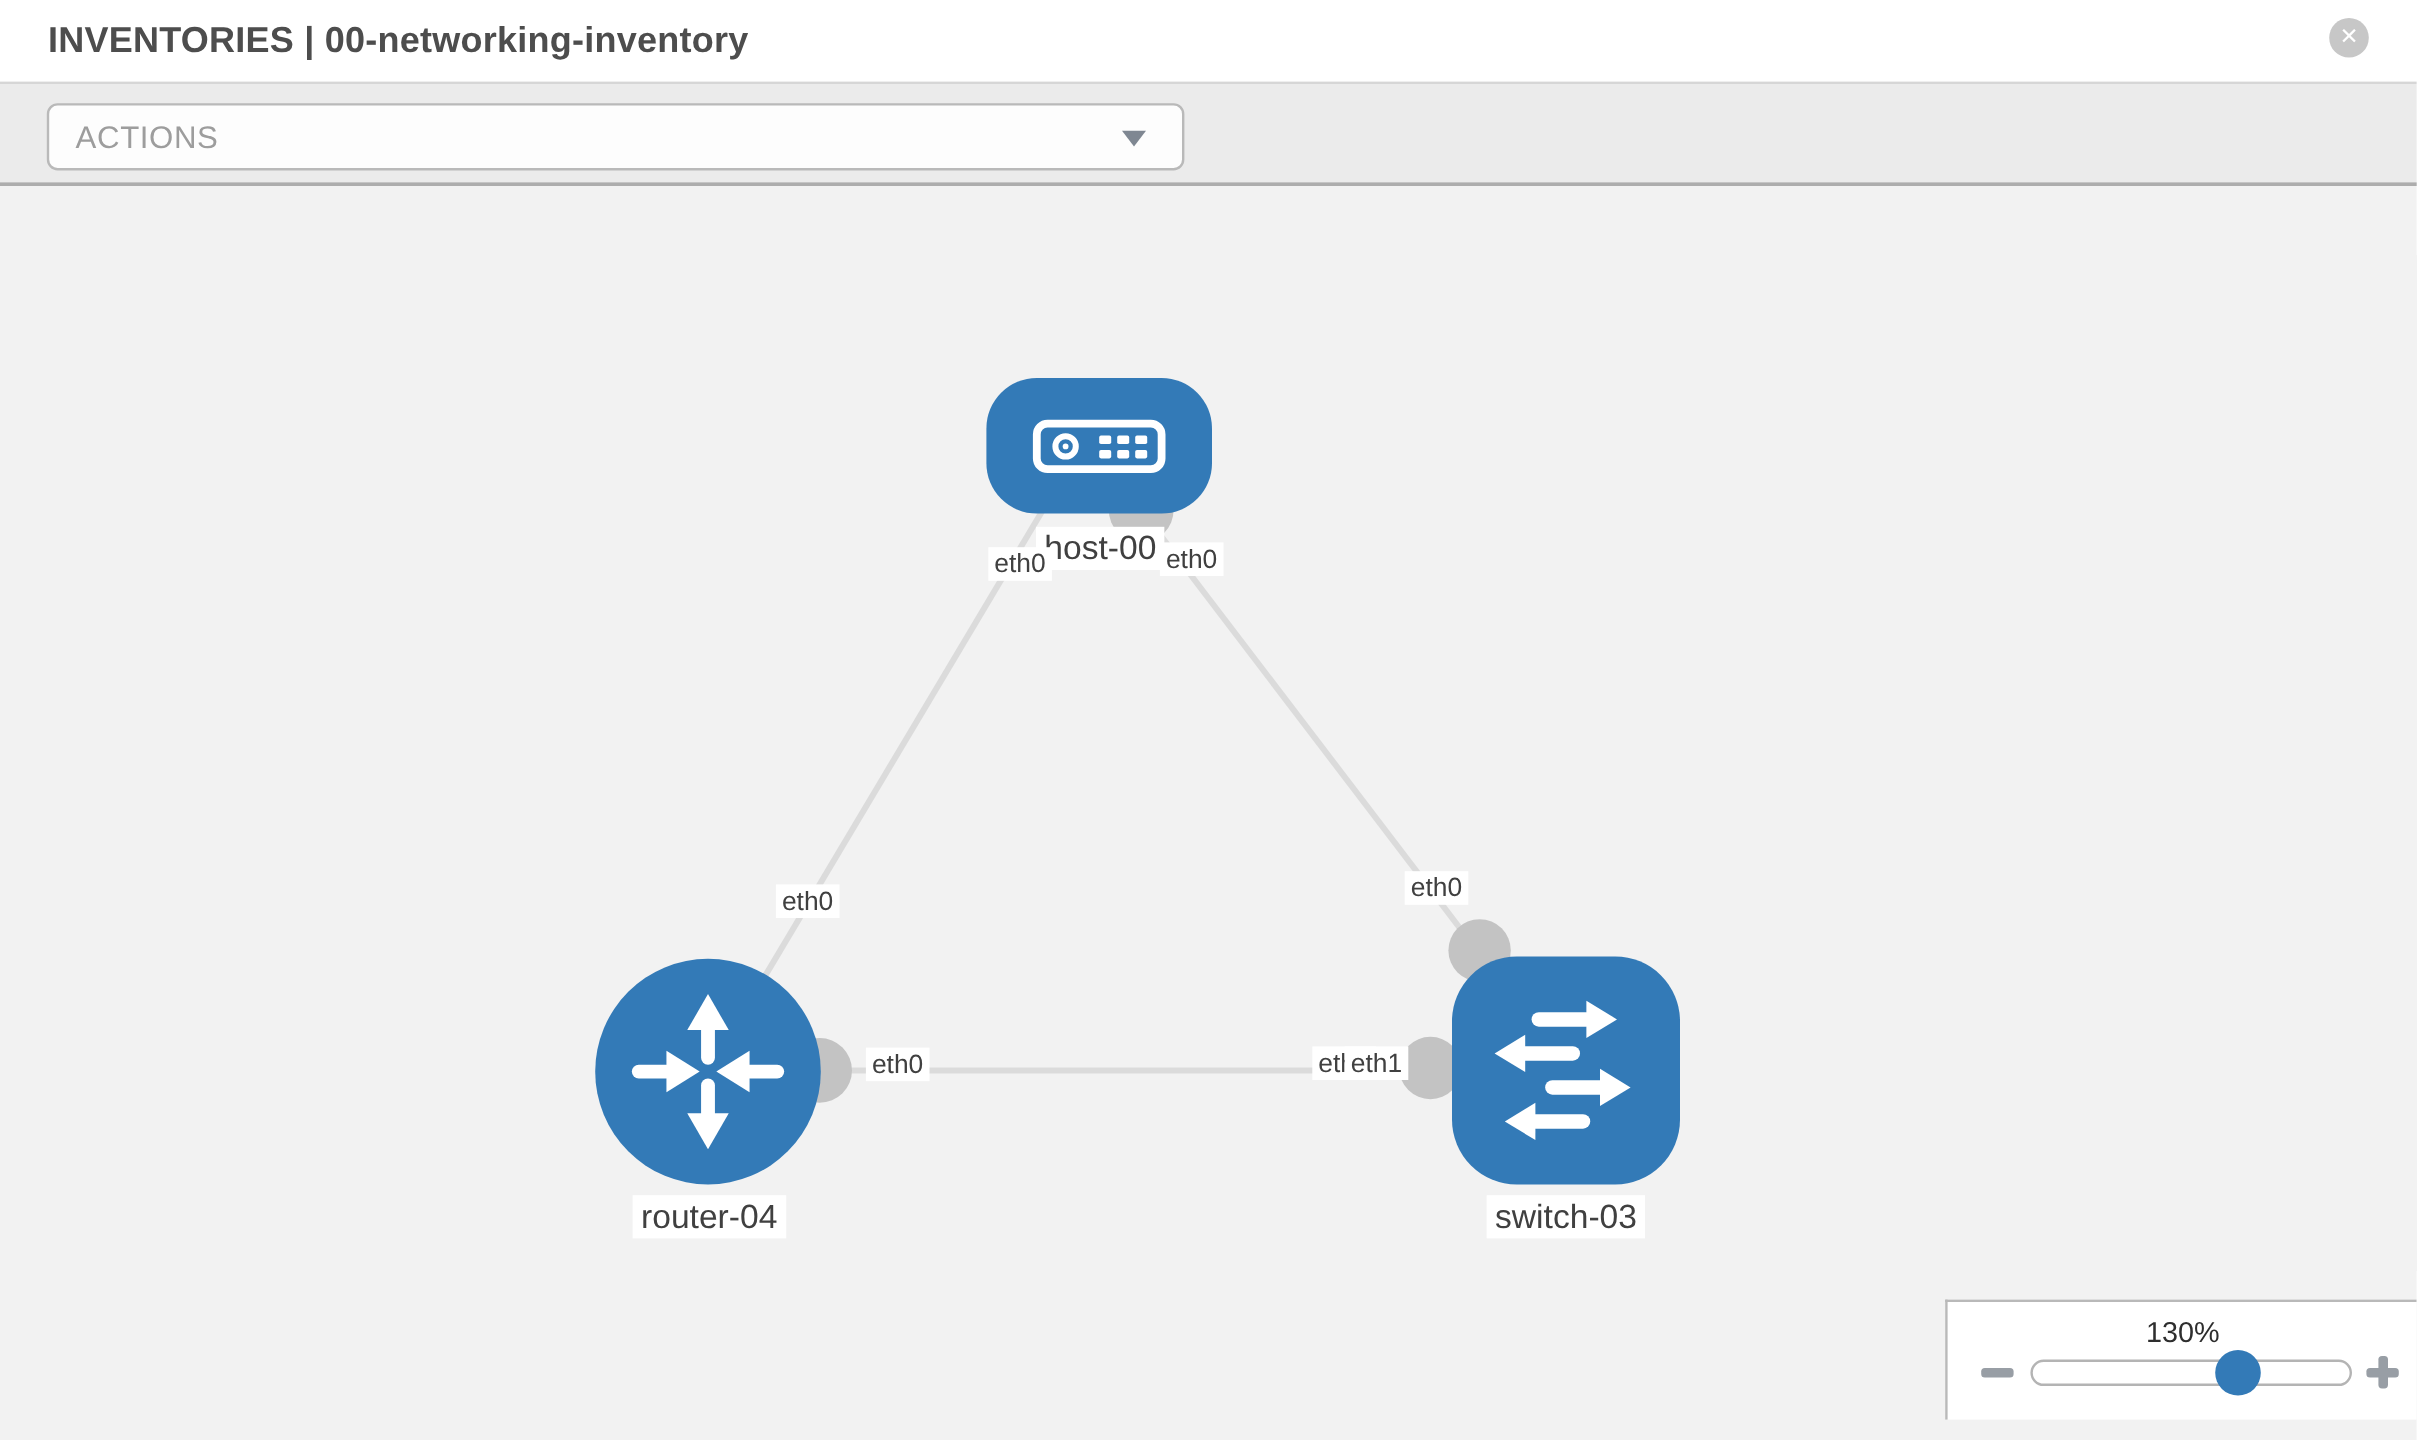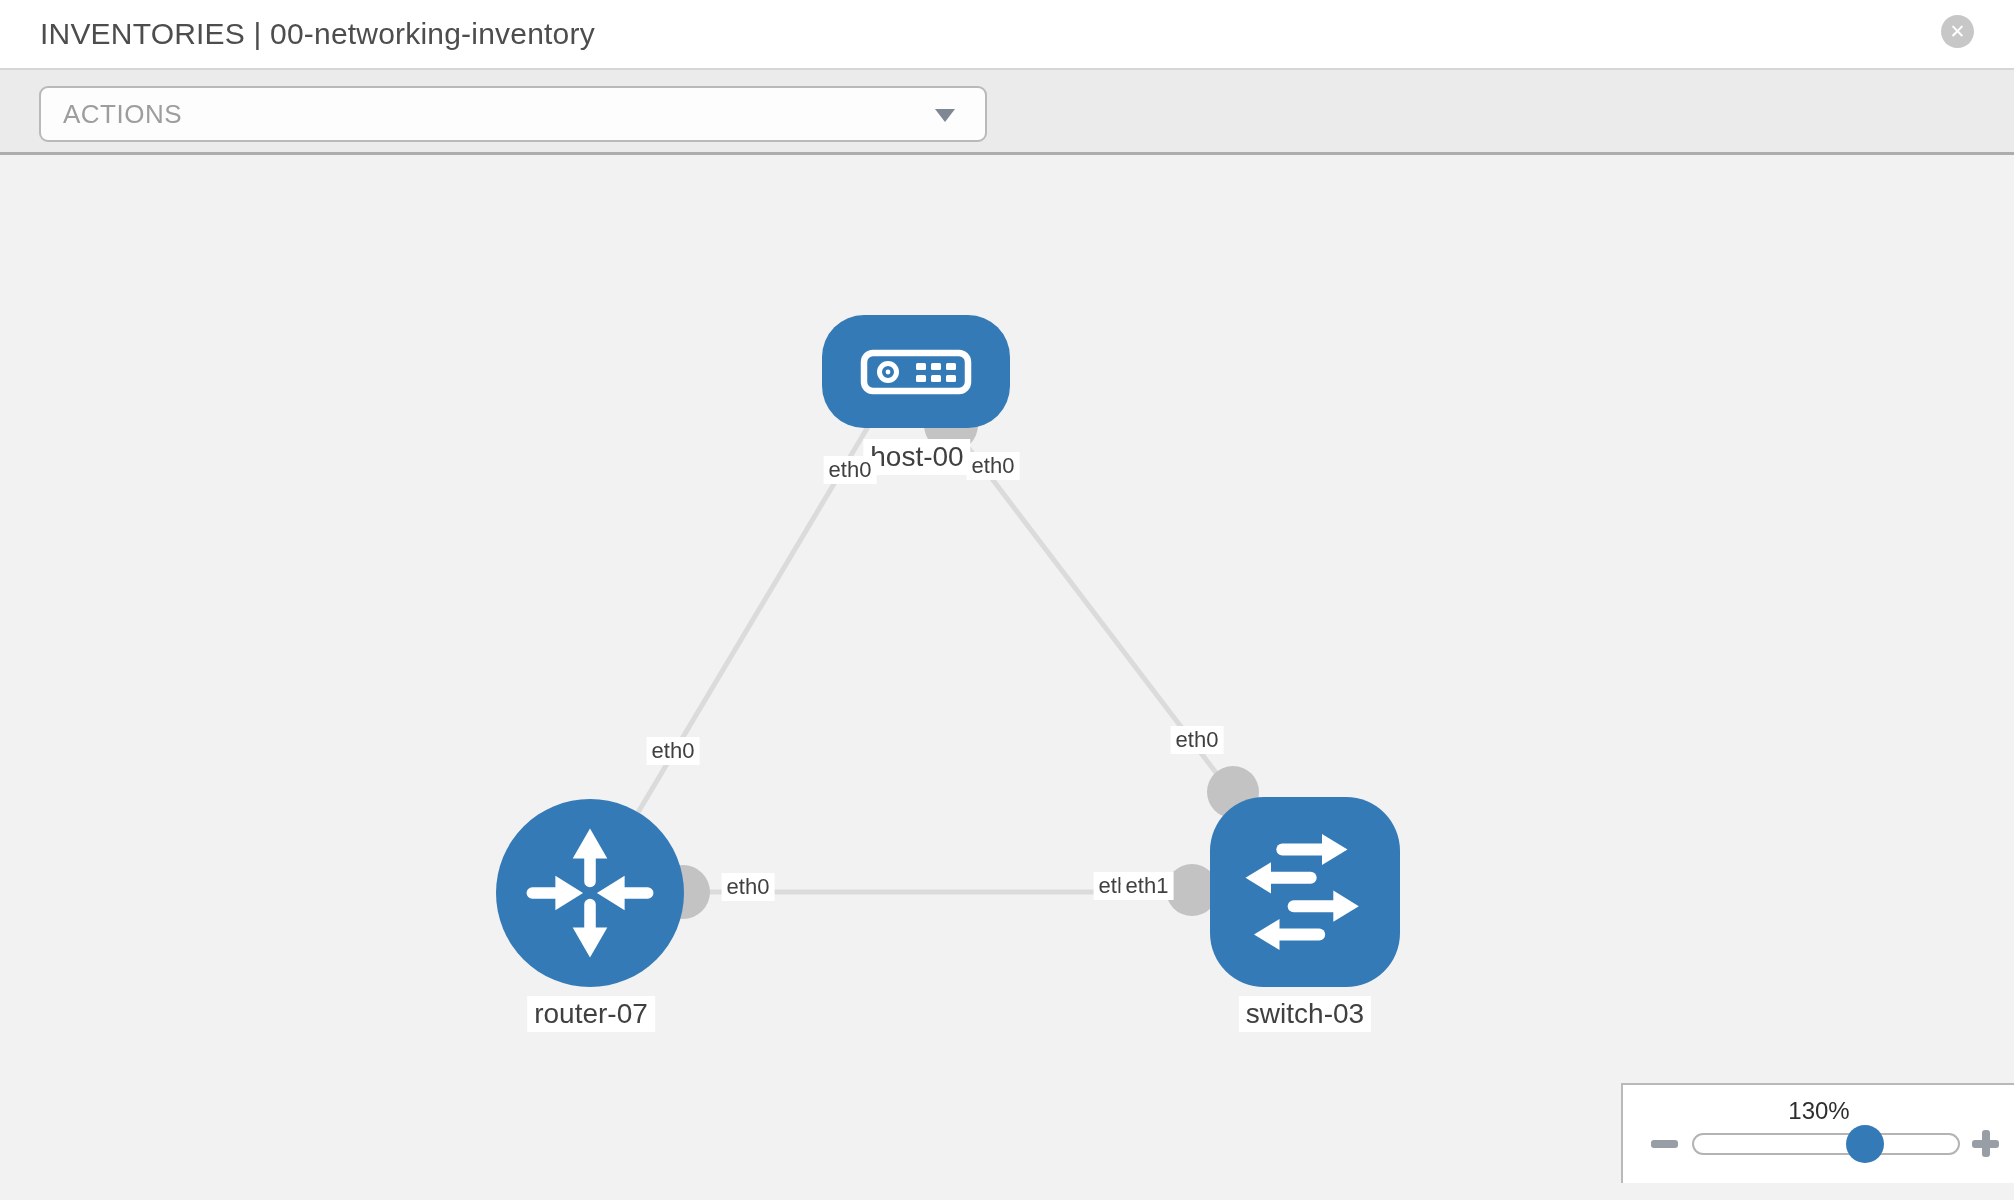--- a/index.html
+++ b/index.html
@@ -3,21 +3,21 @@
 <meta charset="utf-8">
 <style>
   * { margin:0; padding:0; box-sizing:border-box; }
   html,body { width:2014px; height:1200px; overflow:hidden;
     font-family:"Liberation Sans","DejaVu Sans",sans-serif; background:#fff; }
 
   
   .header { position:relative; width:2014px; height:70px; background:#fff;
     border-bottom:2px solid #d6d6d6; }
   .header-title { position:absolute; left:40px; top:50%; transform:translateY(-50%);
-    font-size:30px; font-weight:normal; color:#4d4d4d; letter-spacing:.2px; }
+    font-size:30px; font-weight:bold; color:#4d4d4d; letter-spacing:.2px; }
   .close-btn { position:absolute; right:40px; top:15px; width:33px; height:33px;
     border-radius:50%; background:#c7c7c7; color:#fff; font-size:19px; font-weight:bold;
     display:flex; align-items:center; justify-content:center; cursor:pointer; }
 
   
   .toolbar { position:relative; width:2014px; height:85px; background:#ebebeb;
     border-bottom:3px solid #adadad; }
   .select-box { position:absolute; top:16px; height:56px; background:#fdfdfd;
     border:2px solid #b9b9b9; border-radius:9px; display:flex; align-items:center;
     cursor:pointer; }
@@ -155,21 +155,21 @@
         <polygon points="36,39 36,61 18,50" stroke="none"></polygon>
         <line x1="52" y1="70" x2="80" y2="70"></line>
         <polygon points="80,59 80,81 98,70" stroke="none"></polygon>
         <line x1="70" y1="90" x2="42" y2="90"></line>
         <polygon points="42,79 42,101 24,90" stroke="none"></polygon>
       </g>
     </svg>
   </div>
 
   <div class="node-label" style="left:917px;  top:302px;">host-00</div>
-  <div class="node-label" style="left:591px;  top:859px;">router-07</div>
+  <div class="node-label" style="left:591px;  top:859px;">router-04</div>
   <div class="node-label" style="left:1305px; top:859px;">switch-03</div>
 
   <div class="if-label" style="left:850px;  top:315px;">eth0</div>
   <div class="if-label" style="left:993px;  top:311px;">eth0</div>
   <div class="if-label" style="left:673px;  top:596px;">eth0</div>
   <div class="if-label" style="left:1197px; top:585px;">eth0</div>
   <div class="if-label" style="left:748px;  top:732px;">eth0</div>
   <div class="if-label" style="left:1120px; top:731px; z-index:1;">eth0</div>
   <div class="if-label" style="left:1147px; top:731px; z-index:2;">eth1</div>
 

